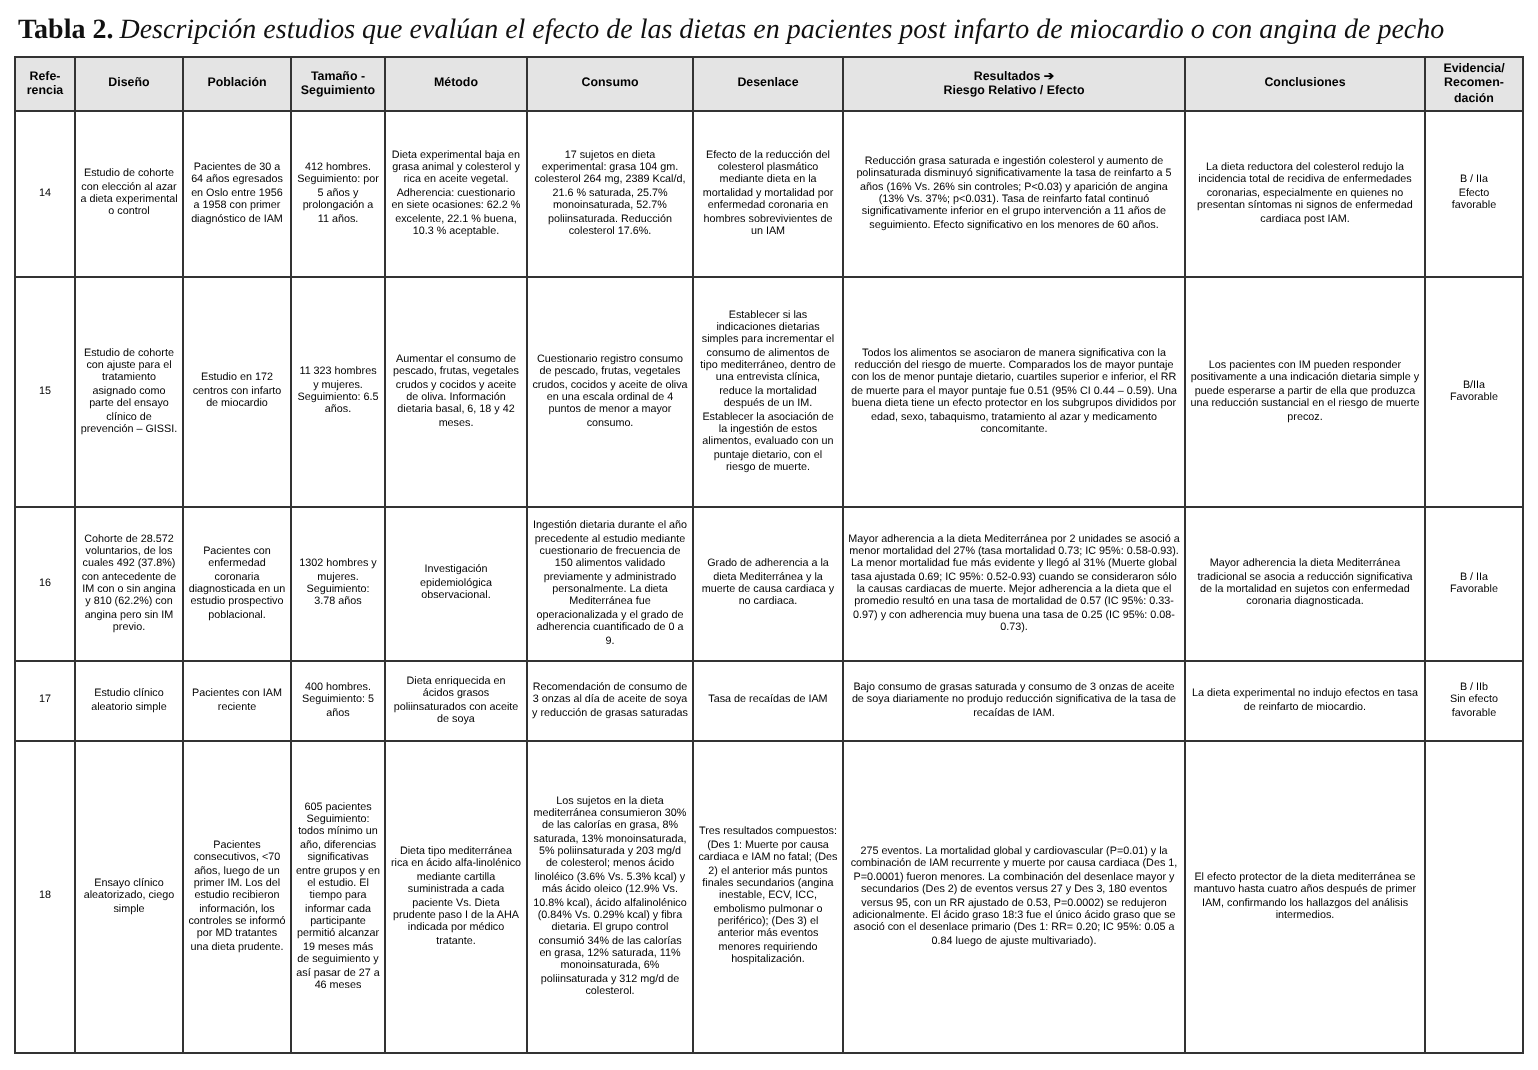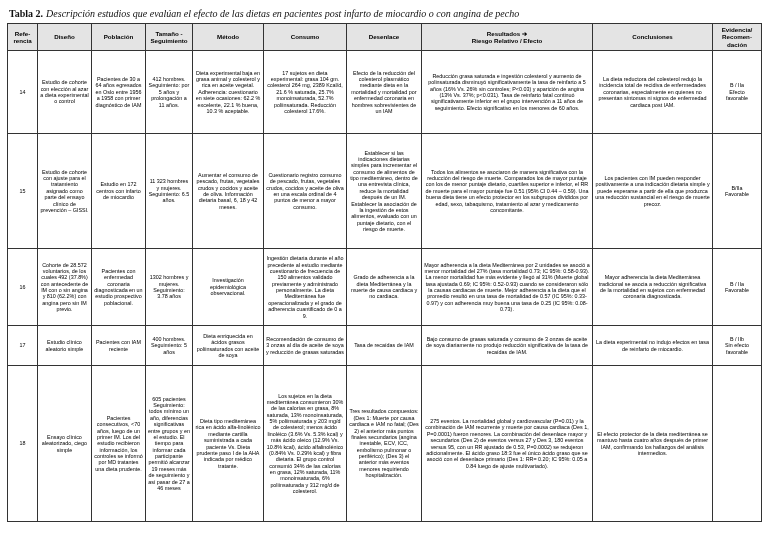--- a/index.html
+++ b/index.html
@@ -13,21 +13,21 @@
   .page {
     box-sizing: border-box;
     width: 769px;
     height: 535px;
     padding: 6px 7px;
     font-family: "Liberation Sans", sans-serif;
     color: #000;
   }
   .title {
     font-family: "Liberation Serif", serif;
-    font-size: 10px;
+    font-size: 14px;
     margin: 2px 0 4px 2px;
     color: #111;
   }
   .title-label {
     font-weight: bold;
     font-style: normal;
     margin-right: 3px;
   }
   .title-text {
     font-style: italic;

